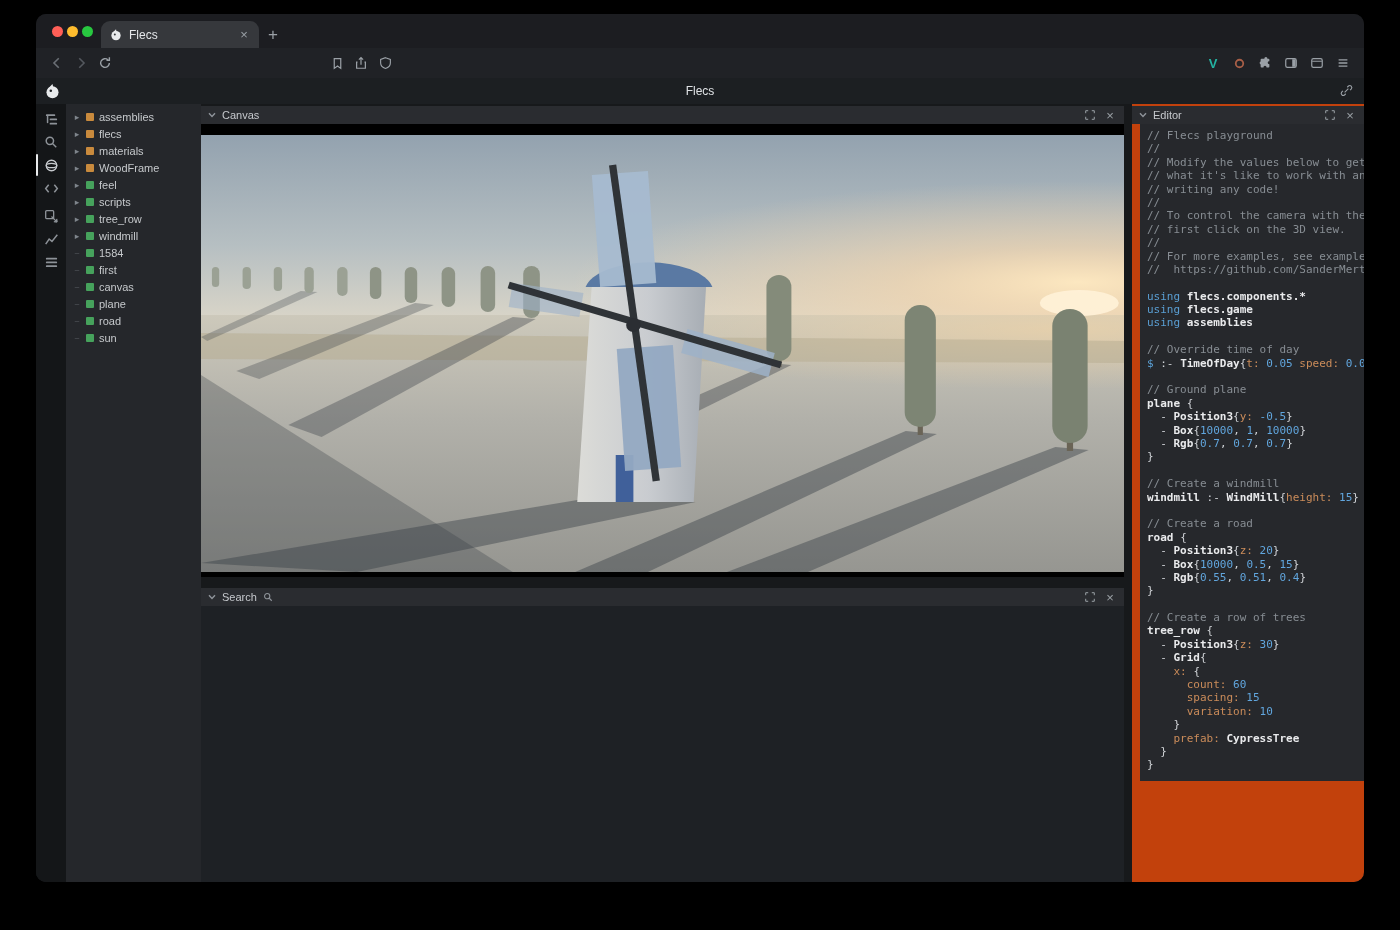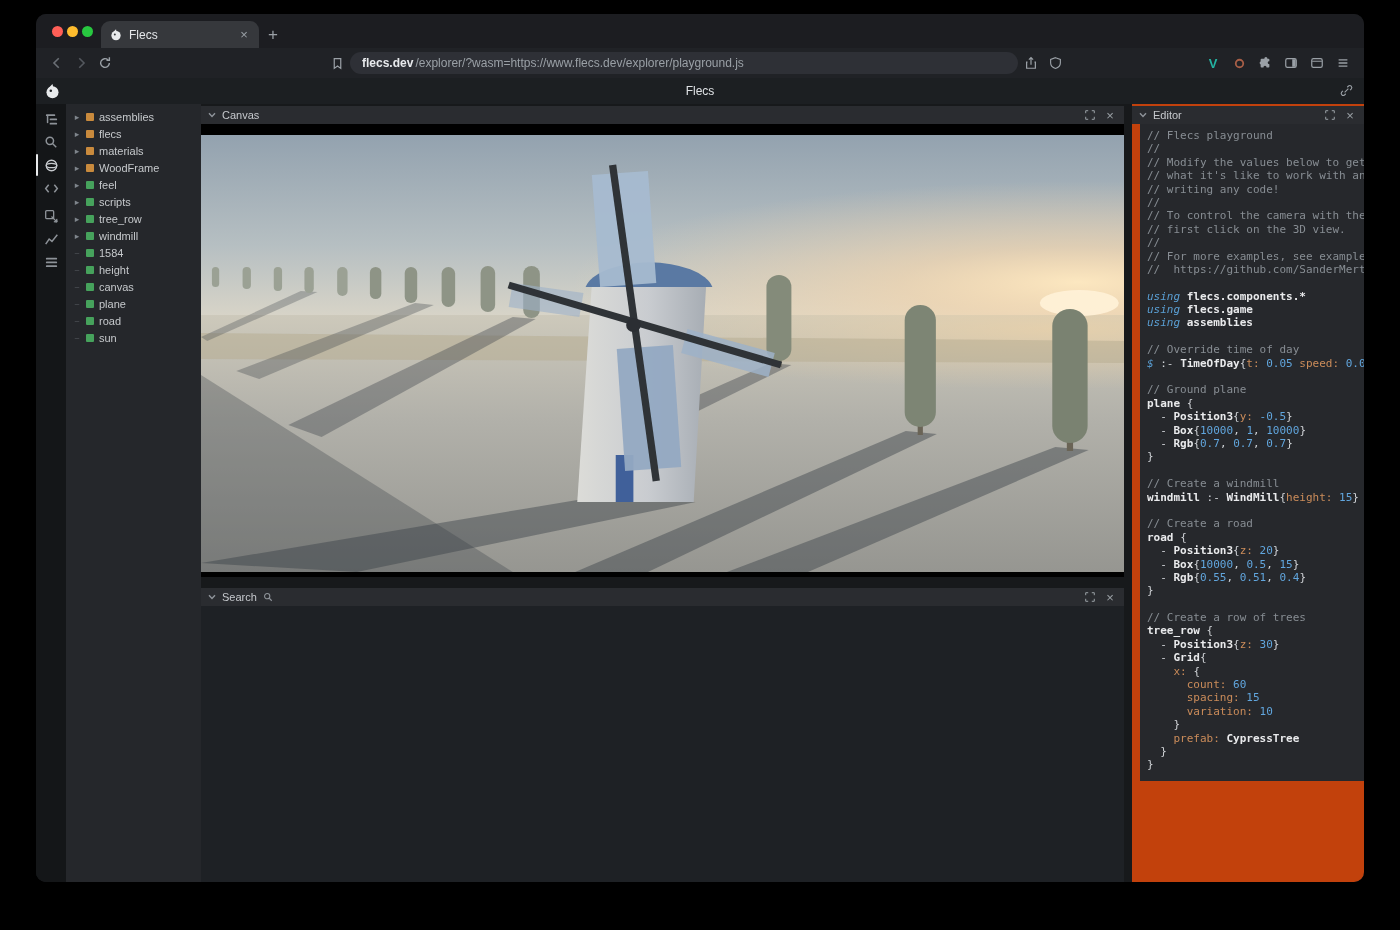--- a/index.html
+++ b/index.html
@@ -51,21 +51,21 @@
   .hdr-x { font-size:13px; line-height:13px; }
   .canvas-body { height:453px; background:#000; padding:11px 0 5px 0; }
   .scene-svg { display:block; width:100%; height:437px; }
   .v-gap { height:11px; flex:none; }
   .search-body { flex:1; background:#1e2125; }
 
   .editor-col { width:232px; display:flex; flex-direction:column; padding-top:2px; background:#c2410c; }
   .editor-body { background:#26282c; padding:5px 4px 9px 7px;margin-left:8px; }
   .code-line { white-space:pre; height:13.4px; line-height:13.4px; font-family:"DejaVu Sans Mono", monospace; font-size:11px; }
   .tok-c { color:var(--tok-c,#878d93); }
-  .tok-k { color:var(--tok-k,#5a9fd4);font-style:italic; }
+  .tok-k { color:var(--tok-k,#5a9fd4); }
   .tok-i { color:var(--tok-i,#e9eaec); font-weight:bold; }
   .tok-p { color:var(--tok-p,#cfd2d6); }
   .tok-o { color:var(--tok-o,#cb8c5a); }
   .tok-n { color:var(--tok-n,#5a9fd4); }
 </style>
 </head>
 <body>
 
 <div class="desktop">
   <div class="window">
@@ -104,24 +104,20 @@
             <path d="M13 8 a5 5 0 1 1 -1.7-3.75"></path>
             <path d="M13 1.5 V4.8 H9.7"></path>
           </svg>
         </span>
       <span class="presp"></span>
       <span class="nav-btn">
           <svg width="13" height="13" viewBox="0 0 16 16" fill="none" stroke="#9aa0a6" stroke-width="1.5">
             <path d="M4 2 h8 v12 l-4 -3 l-4 3 z"></path>
           </svg>
         </span>
-      <div class="urlbar">
-        <span class="url-host">flecs.dev</span>
-          <span class="url-path">/explorer/?wasm=https://www.flecs.dev/explorer/playground.js</span>
-      </div>
       <span class="bar-ico">
           <svg width="14" height="14" viewBox="0 0 16 16" fill="none" stroke="#9aa0a6" stroke-width="1.4">
             <path d="M4 7 H3 v7 h10 V7 h-1"></path>
             <path d="M8 10 V2 M5.6 4.2 L8 1.8 L10.4 4.2"></path>
           </svg>
         </span>
       <span class="bar-ico">
           <svg width="13" height="14" viewBox="0 0 16 16" fill="none" stroke="#9aa0a6" stroke-width="1.4">
             <path d="M8 1.5 L14 3.5 V8 c0 3.8-3 5.8-6 6.8 C5 13.8 2 11.8 2 8 V3.5 Z"></path>
           </svg>
@@ -268,21 +264,21 @@
             <span class="lbl">windmill</span>
           </div>
           <div class="tree-item">
             <span class="tw leaf">–</span>
             <span class="sq" style="background: rgb(70, 162, 92);"></span>
             <span class="lbl">1584</span>
           </div>
           <div class="tree-item">
             <span class="tw leaf">–</span>
             <span class="sq" style="background: rgb(70, 162, 92);"></span>
-            <span class="lbl">height</span>
+            <span class="lbl">first</span>
           </div>
           <div class="tree-item">
             <span class="tw leaf">–</span>
             <span class="sq" style="background: rgb(70, 162, 92);"></span>
             <span class="lbl">canvas</span>
           </div>
           <div class="tree-item">
             <span class="tw leaf">–</span>
             <span class="sq" style="background: rgb(70, 162, 92);"></span>
             <span class="lbl">plane</span>

